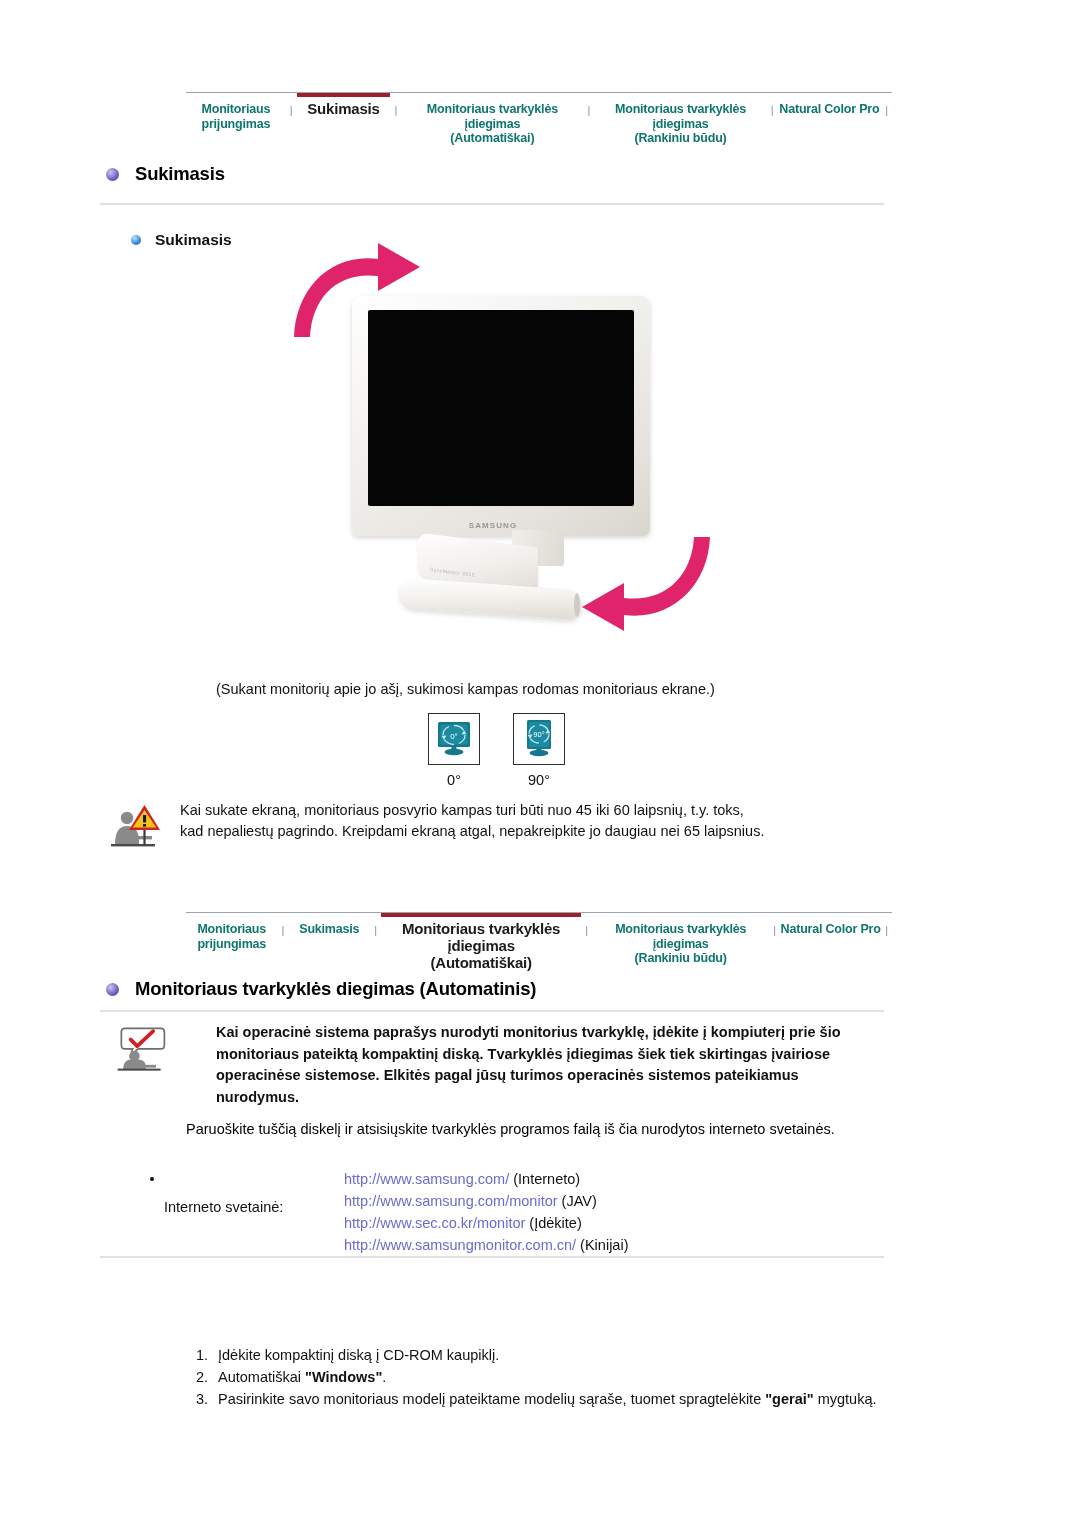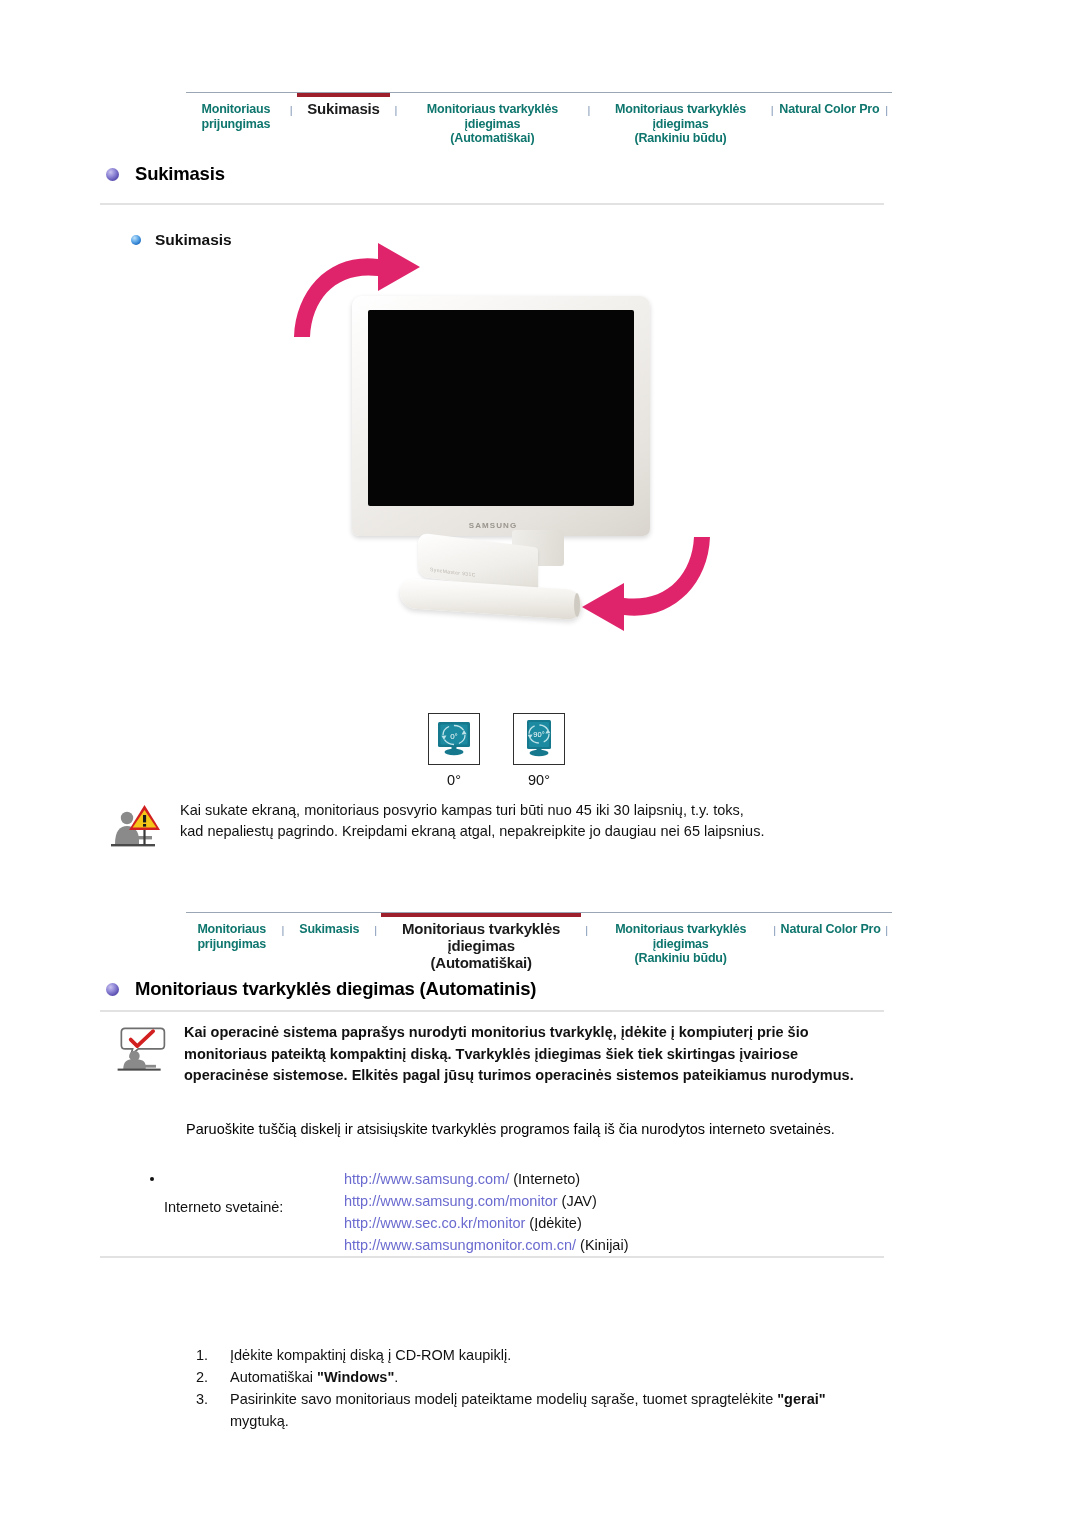--- a/index.html
+++ b/index.html
@@ -343,21 +343,21 @@
   .step {
     display: flex;
     align-items: flex-start;
   }
   .step-num {
     width: 28px;
     flex: 0 0 auto;
     text-align: right;
     padding-right: 10px;
   }
-  .step-text { flex: 1 1 auto; margin-left: 12px; }
+  .step-text { flex: 1 1 auto; }
   .b { font-weight: bold; }
 </style>
 </head>
 <body>
 
 <div class="page">
 
   <div class="navbar" id="nav-top" style="top:92px;">
     <div class="navbar-rule"></div>
     <div class="nav-items">
@@ -405,20 +405,21 @@
     </div>
     <div class="mon-base">
       <div class="mon-base-cap"></div>
     </div>
 
     <svg class="arrow arrow-br" viewBox="0 0 150 110">
       <path d="M140 12 C 138 62, 100 96, 54 90 L 54 106 L 12 82 L 54 58 L 54 73 C 94 78, 122 52, 124 12 Z" fill="#e0246b"></path>
     </svg>
   </div>
 
+  <div class="caption" style="left:216px; top:681px;">(Sukant monitorių apie jo ašį, sukimosi kampas rodomas monitoriaus ekrane.)</div>
 
   <div class="rot-row" style="left:428px; top:713px;">
     <div class="rot-cell">
       <div class="rot-frame">
         <svg width="42" height="42" viewBox="0 0 42 42">
           <rect x="5" y="4" width="32" height="25" rx="1.5" fill="#15788c"></rect>
           <rect x="7.5" y="6.5" width="27" height="20" rx="1" fill="#1c8ba1"></rect>
           <ellipse cx="21" cy="17" rx="11" ry="9.5" fill="none" stroke="#bfe3ea" stroke-width="1.3" stroke-dasharray="11 5"></ellipse>
           <polygon points="31,12 33.6,16.2 28.6,16.4" fill="#bfe3ea"></polygon>
           <polygon points="11,22 8.4,17.8 13.4,17.6" fill="#bfe3ea"></polygon>
@@ -452,21 +453,21 @@
       <path d="M7 44 C 7 31, 12 26, 19 26 C 26 26, 31 31, 31 40 L 31 44 Z" fill="#8a8a8a"></path>
       <rect x="30" y="36" width="14" height="3.4" fill="#8a8a8a"></rect>
       <rect x="3" y="44" width="44" height="2.4" fill="#4a4a4a"></rect>
       <rect x="35.4" y="21" width="2.2" height="24" fill="#3a3a3a"></rect>
       <polygon points="36.5,5 52,30 21,30" fill="#d22020"></polygon>
       <polygon points="36.5,10 48.3,27.6 24.7,27.6" fill="#f5c518"></polygon>
       <rect x="35" y="15" width="3.1" height="7.4" fill="#1a1a1a"></rect>
       <rect x="35" y="24" width="3.1" height="2.6" fill="#1a1a1a"></rect>
     </svg>
     <div class="notice-text">
-      <div>Kai sukate ekraną, monitoriaus posvyrio kampas turi būti nuo 45 iki 30 laipsnių, t.y. toks,</div>
+      <div>Kai sukate ekraną, monitoriaus posvyrio kampas turi būti nuo 45 iki 60 laipsnių, t.y. toks,</div>
       <div>kad nepaliestų pagrindo. Kreipdami ekraną atgal, nepakreipkite jo daugiau nei 65 laipsnius.</div>
     </div>
   </div>
 
   <div class="navbar" id="nav-mid" style="top:912px;">
     <div class="navbar-rule"></div>
     <div class="nav-items">
       <div class="nav-item n0">Monitoriaus
 prijungimas</div>
       <div class="nav-sep">|</div>
@@ -482,21 +483,21 @@
       <div class="nav-sep">|</div>
     </div>
   </div>
 
   <div class="section-head" style="left:106px; top:978px;">
     <span class="bullet-big"></span>
     <span class="section-title">Monitoriaus tvarkyklės diegimas (Automatinis)</span>
   </div>
   <div class="hr-light" style="left:100px; top:1010px; width:784px;"></div>
 
-  <div class="notice" style="left:112px; top:1022px; width:770px;">
+  <div class="notice" style="left:112px; top:1022px; width:770px;gap:32px;">
     <svg class="notice-icon" viewBox="0 0 62 50" style="width:58px;height:52px;margin-right:14px;">
       <path d="M14 4 L 52 4 Q 56 4 56 8 L 56 22 Q 56 26 52 26 L 28 26 L 20 33 L 22 26 L 14 26 Q 10 26 10 22 L 10 8 Q 10 4 14 4 Z" fill="#ffffff" stroke="#6e6e6e" stroke-width="1.8"></path>
       <path d="M20 16 L 27 23 L 44 7" fill="none" stroke="#d22020" stroke-width="4" stroke-linecap="round" stroke-linejoin="round"></path>
       <ellipse cx="24" cy="33.5" rx="5.6" ry="5.6" fill="#8a8a8a"></ellipse>
       <path d="M12 48 C 12 38, 17 37, 24 37 C 31 37, 36 38, 36 45 L 36 48 Z" fill="#8a8a8a"></path>
       <rect x="34" y="43" width="13" height="3" fill="#8a8a8a"></rect>
       <rect x="6" y="47" width="46" height="2.2" fill="#4a4a4a"></rect>
     </svg>
     <div class="notice-text bold" style="width:690px;">Kai operacinė sistema paprašys nurodyti monitorius tvarkyklę, įdėkite į kompiuterį prie šio monitoriaus pateiktą kompaktinį diską. Tvarkyklės įdiegimas šiek tiek skirtingas įvairiose operacinėse sistemose. Elkitės pagal jūsų turimos operacinės sistemos pateikiamus nurodymus.</div>
   </div>

